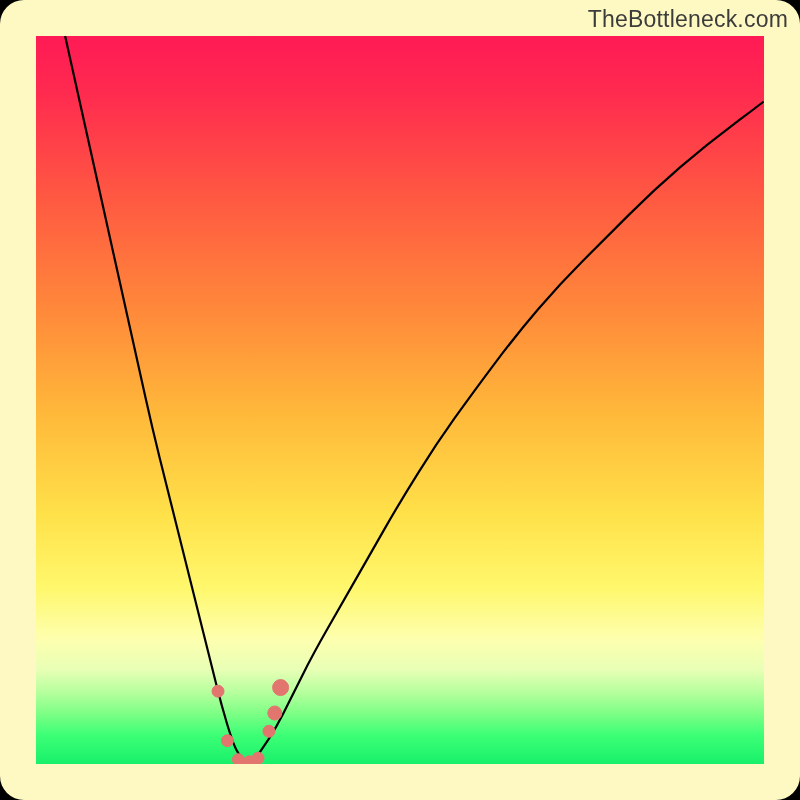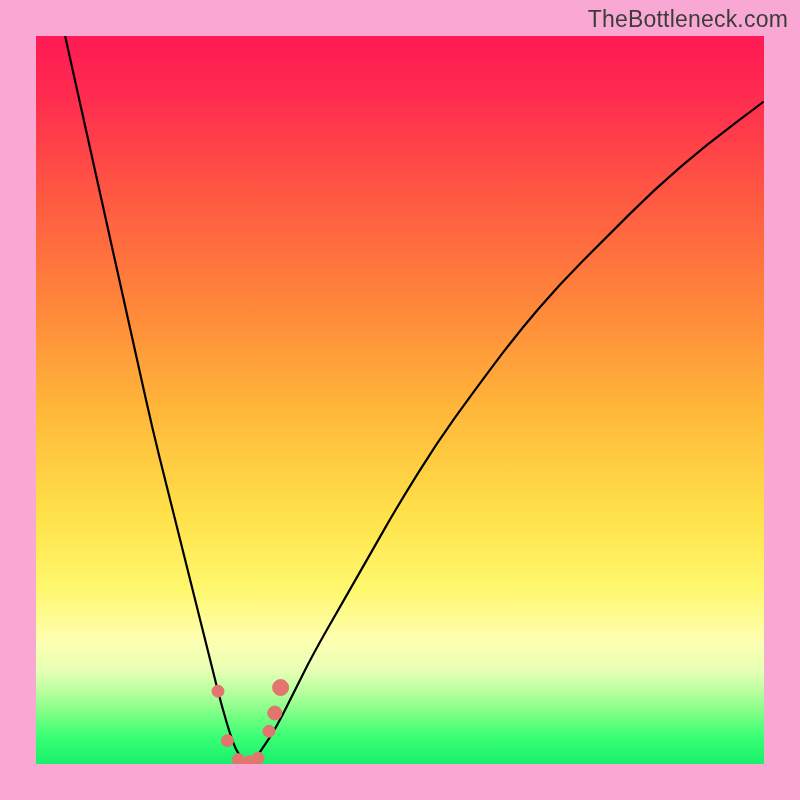--- a/index.html
+++ b/index.html
@@ -8,21 +8,22 @@
     width: 800px;
     height: 800px;
     overflow: hidden;
     background: #000;
     font-family: Arial, Helvetica, sans-serif;
   }
   .frame {
     position: absolute;
     left: 0; top: 0;
     width: 800px; height: 800px;
-    background: #f9a8d4;
+    background: #fef9c3;
+    border-radius: 24px;
   }
   .plot {
     position: absolute;
     left: 36px;
     top: 36px;
     width: 728px;
     height: 728px;
     overflow: hidden;
   }
   .gradient {

